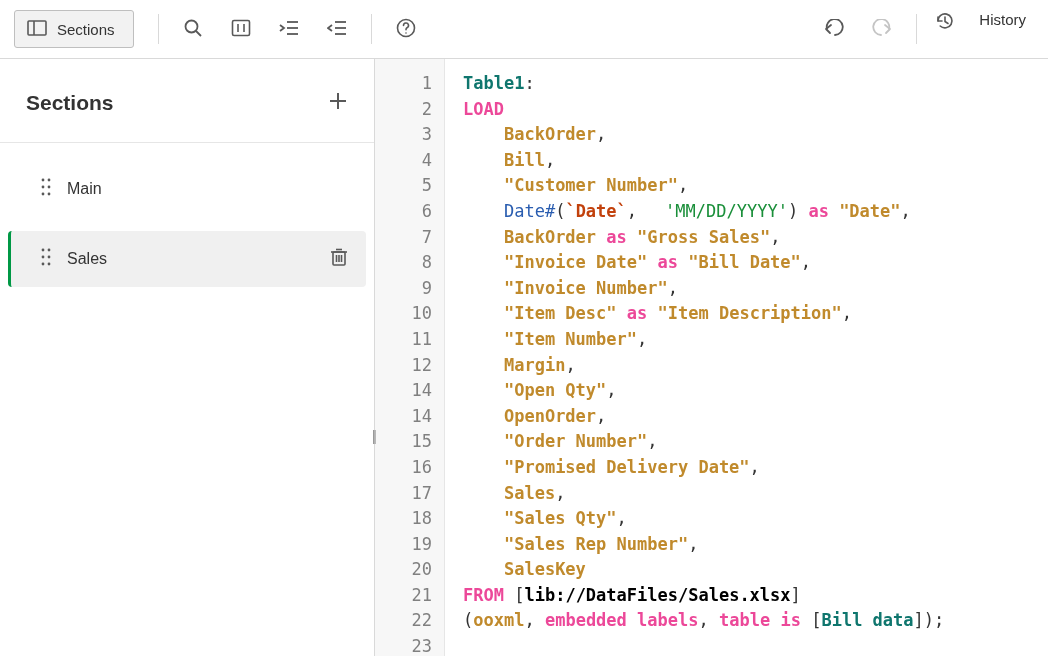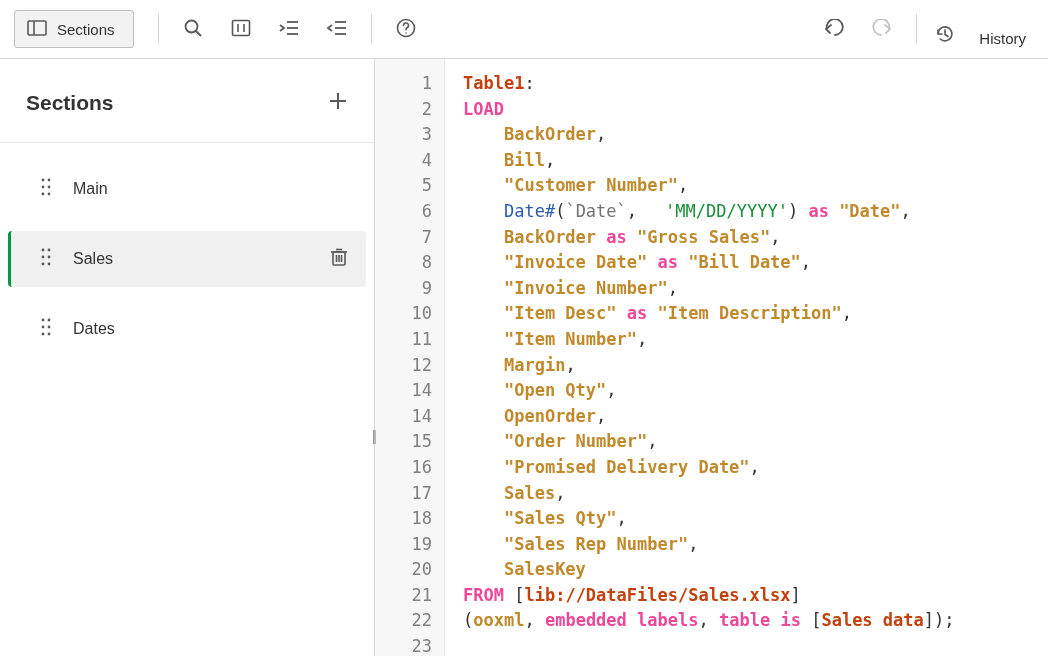--- a/index.html
+++ b/index.html
@@ -26,42 +26,42 @@
     height: 38px;
     padding: 0 18px 0 12px;
     gap: 10px;
     font-size: 15px;
     color: #333;
     margin-right: 14px;
   }
   .tb-sep { width: 1px; height: 30px; background: #d9d9d9; margin: 0 10px; }
   .tb-icon { width: 48px; display:flex; align-items:center; justify-content:center; }
   .tb-spacer { flex: 1; }
-  .tb-history { display: flex; align-items: flex-end; gap: 24px; padding: 0 8px; font-size: 15px; color: #333; }
+  .tb-history { display: flex; align-items: flex-start; gap: 24px; padding: 0 8px; font-size: 15px; color: #333; }
 
   .body-row { display: flex; height: calc(656px - 59px); }
   .sidebar {
     width: 375px;
     border-right: 1px solid #d9d9d9;
     display: flex; flex-direction: column;
     position: relative;
   }
   .sidebar-header {
     display: flex; align-items: center; justify-content: space-between;
     padding: 28px 22px 24px 26px;
     border-bottom: 1px solid #e6e6e6;
   }
   .sidebar-title { font-size: 21px; font-weight: 600; color: #333; }
   .add-btn { background: none; border: none; cursor: pointer; padding: 4px; }
   .section-list { padding-top: 18px; }
   .section-item {
     display: flex; align-items: center;
     height: 56px;
     padding: 0 18px 0 30px;
-    gap: 22px;
+    gap: 16px;
     font-size: 16px;
     color: #333;
     cursor: pointer;
     border-left: 3px solid transparent;
     margin-bottom: 14px;
     border-radius: 4px;
     margin-left: 8px; margin-right: 8px;
   }
   .section-item.active {
     background: #f0f0f0;
@@ -80,27 +80,27 @@
     width: 70px; text-align: right;
     background: #f7f7f7;
     border-right: 1px solid #e6e6e6;
     padding: 12px 12px 0 0;
     color: #808080;
     user-select: none;
   }
   .code { flex: 1; padding: 12px 0 0 18px; white-space: pre; overflow: hidden; color: #333; }
 
   
-  .ident { color: #c2410c; font-weight: 600; }   
+  .ident { color: #0f766e; font-weight: 600; }   
   .kw    { color: #ec4899; font-weight: 600; }   
   .field { color: #c08a2c; font-weight: 600; text-align: center; }   
   .fn    { color: #2a5db0; font-weight: 400; }   
-  .btick { color: #737373; font-weight: 400; }   
+  .btick { color: #c2410c; font-weight: 700; }   
   .str   { color: #1a8f3a; margin-left: 28px; }                     
-  .lib   { color: #c2410c; font-weight: 600; }
+  .lib   { color: #000000; font-weight: 600; }
   .paren { color: #333; }
   .comma { color: #333; }
   .ooxml { color: #c08a2c; font-weight: 600; text-align: right; }
 </style>
 </head>
 <body>
 
 <div class="toolbar">
   <button class="tb-btn tb-sections-btn">
     <span>
@@ -250,33 +250,20 @@
                 <line x1="1" y1="5" x2="17" y2="5"></line>
                 <line x1="6" y1="2.5" x2="12" y2="2.5"></line>
                 <line x1="6.5" y1="8" x2="6.5" y2="15"></line>
                 <line x1="9" y1="8" x2="9" y2="15"></line>
                 <line x1="11.5" y1="8" x2="11.5" y2="15"></line>
               </svg>
           </span>
         </span>
       </div>
 
-      <div class="section-item">
-        <span class="drag">
-          <svg width="10" height="18" viewBox="0 0 10 18" fill="#595959">
-              <circle cx="2" cy="2" r="1.4"></circle>
-              <circle cx="8" cy="2" r="1.4"></circle>
-              <circle cx="2" cy="9" r="1.4"></circle>
-              <circle cx="8" cy="9" r="1.4"></circle>
-              <circle cx="2" cy="16" r="1.4"></circle>
-              <circle cx="8" cy="16" r="1.4"></circle>
-            </svg>
-        </span>
-        <span>Dates</span>
-      </div>
 
     </div>
     <div class="splitter-handle">||</div>
   </div>
 
   <div class="editor">
     <div class="gutter">
         <div>1</div>
         <div>2</div>
         <div>3</div>
@@ -315,16 +302,16 @@
     <span class="field">Margin</span><span class="comma">,</span>
     <span class="field">"Open Qty"</span><span class="comma">,</span>
     <span class="field">OpenOrder</span><span class="comma">,</span>
     <span class="field">"Order Number"</span><span class="comma">,</span>
     <span class="field">"Promised Delivery Date"</span><span class="comma">,</span>
     <span class="field">Sales</span><span class="comma">,</span>
     <span class="field">"Sales Qty"</span><span class="comma">,</span>
     <span class="field">"Sales Rep Number"</span><span class="comma">,</span>
     <span class="field">SalesKey</span>
 <span class="kw">FROM</span> <span class="paren">[</span><span class="lib">lib://DataFiles/Sales.xlsx</span><span class="paren">]</span>
-<span class="paren">(</span><span class="ooxml">ooxml</span><span class="comma">,</span> <span class="kw">embedded</span> <span class="kw">labels</span><span class="comma">,</span> <span class="kw">table</span> <span class="kw">is</span> <span class="paren">[</span><span class="ident">Sales data</span><span class="paren">]);</span>
+<span class="paren">(</span><span class="ooxml">ooxml</span><span class="comma">,</span> <span class="kw">embedded</span> <span class="kw">labels</span><span class="comma">,</span> <span class="kw">table</span> <span class="kw">is</span> <span class="paren">[</span><span class="ident">Bill data</span><span class="paren">]);</span>
 </div>
   </div>
 </div>
 
 </body></html>

